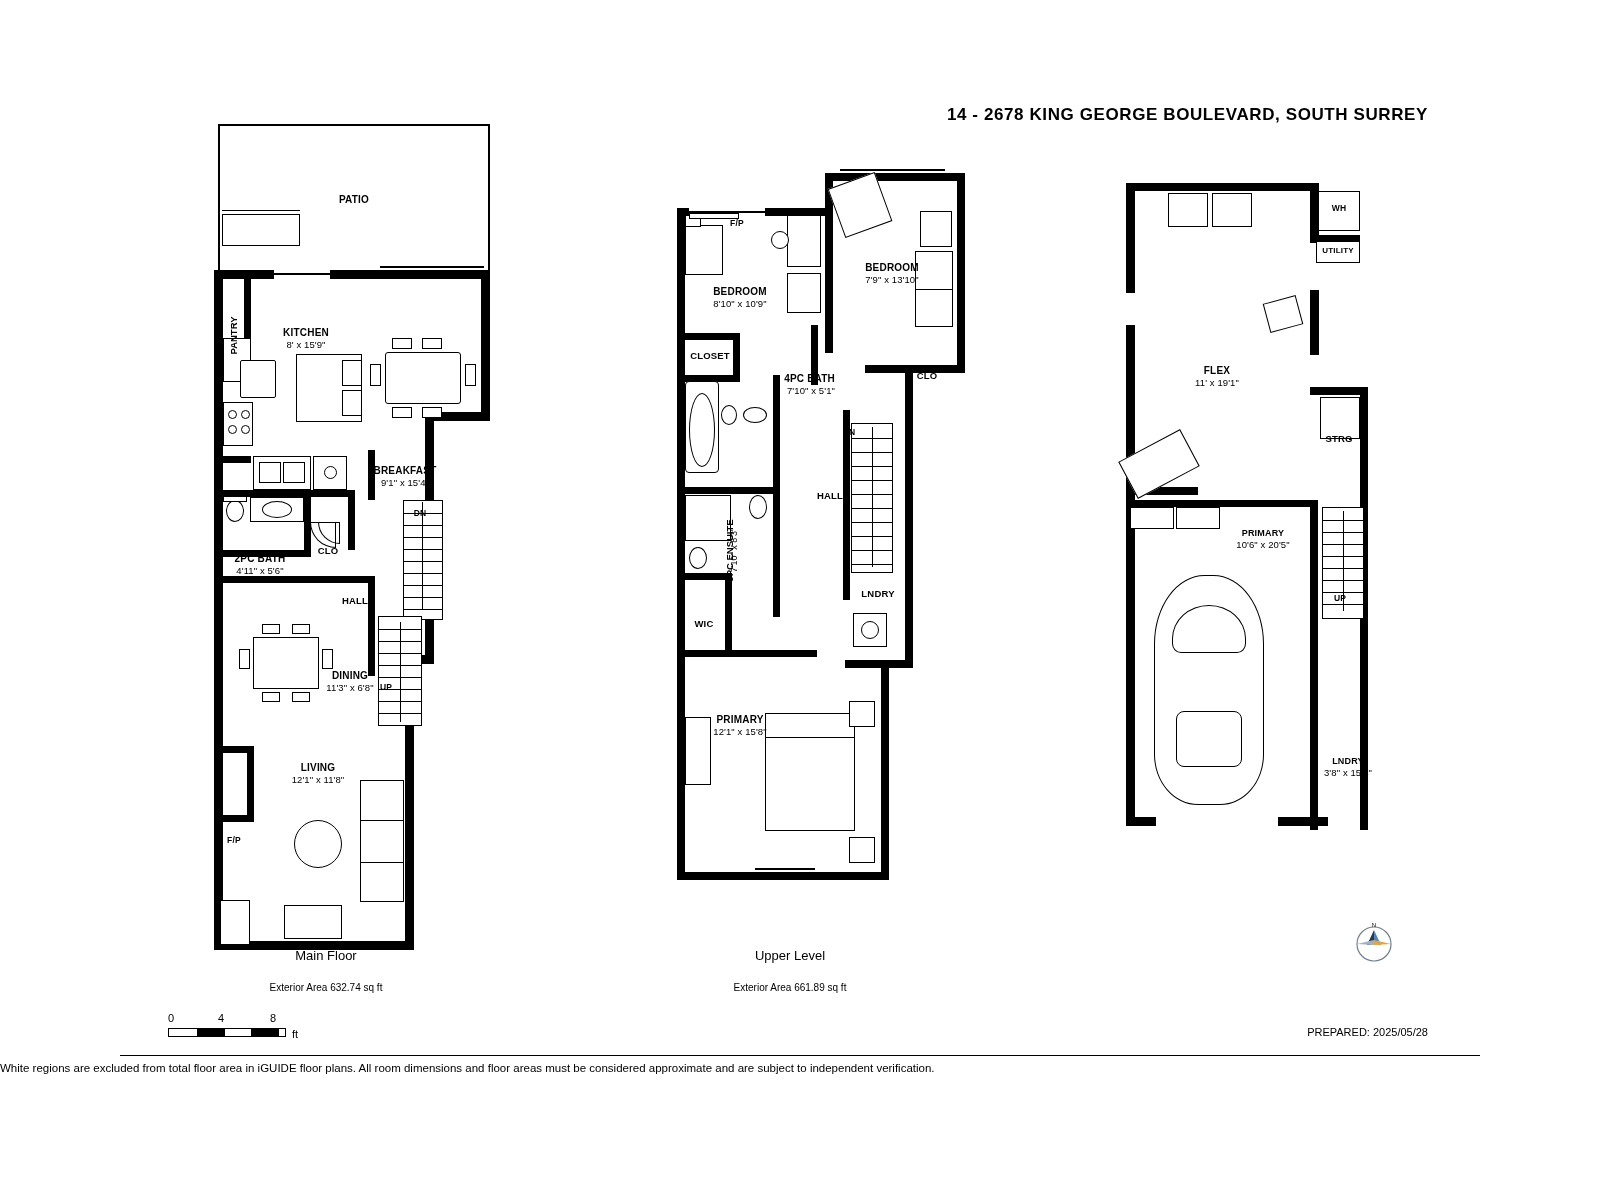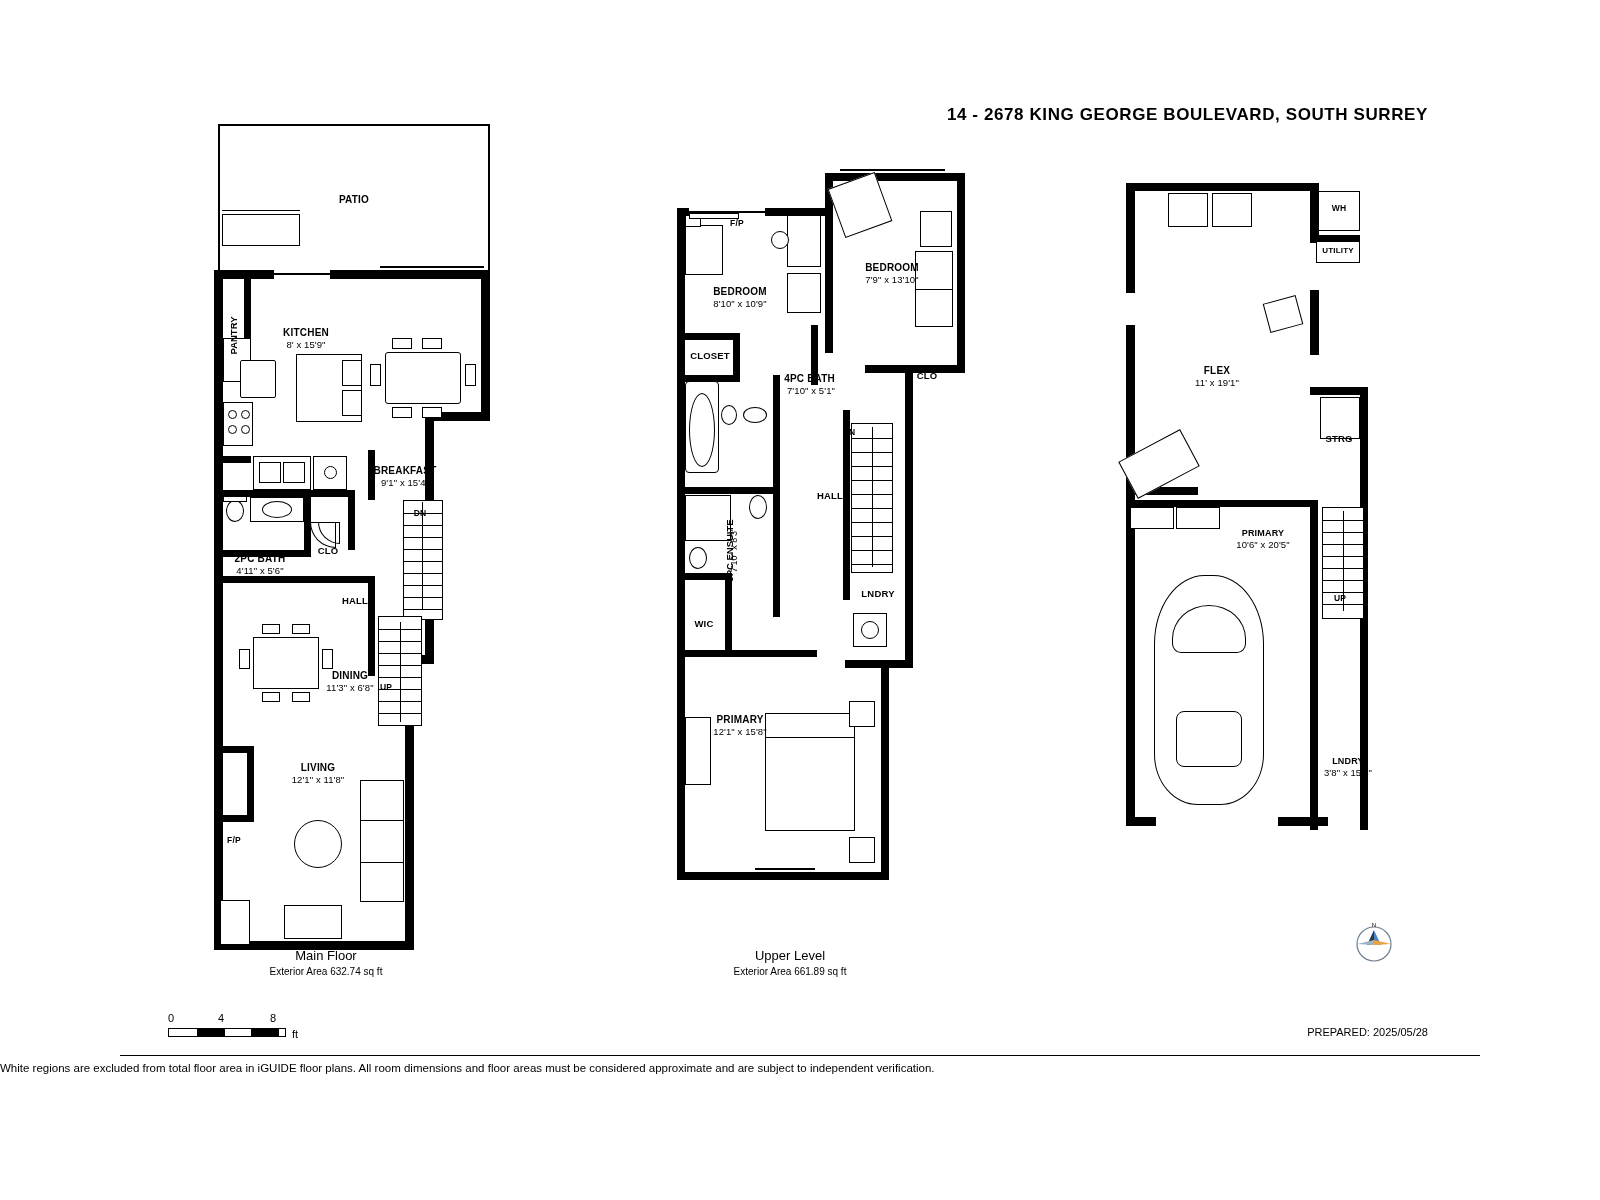--- a/index.html
+++ b/index.html
@@ -11,21 +11,21 @@
   .plan{position:absolute;}
   .wall{position:absolute;background:#000;}
   .thin{position:absolute;background:#000;}
   .room{position:absolute;text-align:center;font-size:10px;line-height:12px;font-weight:bold;letter-spacing:.2px;white-space:nowrap;}
   .room .dim{font-weight:normal;font-size:9.5px;letter-spacing:.1px;}
   .lbl{position:absolute;font-size:9.5px;font-weight:bold;letter-spacing:.2px;white-space:nowrap;text-align:center;}
   .lbl.small{font-size:8.5px;}
   .vlbl{position:absolute;font-size:9.5px;font-weight:bold;white-space:nowrap;transform-origin:50% 50%;}
   .fl-cap{position:absolute;text-align:center;width:300px;}
   .fl-cap .nm{font-size:13px;font-weight:normal;}
-  .fl-cap .ar{font-size:10px;margin-top:3px;}
+  .fl-cap .ar{font-size:10px;margin-top:19px;}
 
   .fixture{position:absolute;border:1.4px solid #000;box-sizing:border-box;background:#fff;}
   .fx-thin{position:absolute;border:1px solid #000;box-sizing:border-box;background:#fff;}
   .circle{position:absolute;border:1.4px solid #000;border-radius:50%;box-sizing:border-box;background:#fff;}
   .oval{position:absolute;border:1.4px solid #000;border-radius:50%;box-sizing:border-box;background:#fff;}
   .stair{position:absolute;border:1.3px solid #000;box-sizing:border-box;background:#fff;}
   .step{position:absolute;background:#000;height:1px;left:0;right:0;}
   .arrowline{position:absolute;background:#000;width:1px;}
   .door{position:absolute;border:1.2px solid #000;border-radius:0 0 0 100%;box-sizing:border-box;background:transparent;}
 

